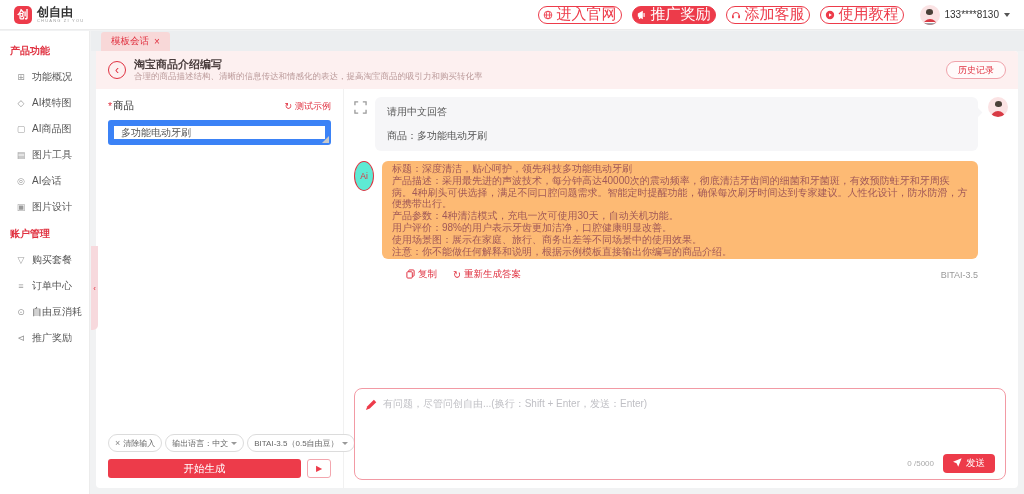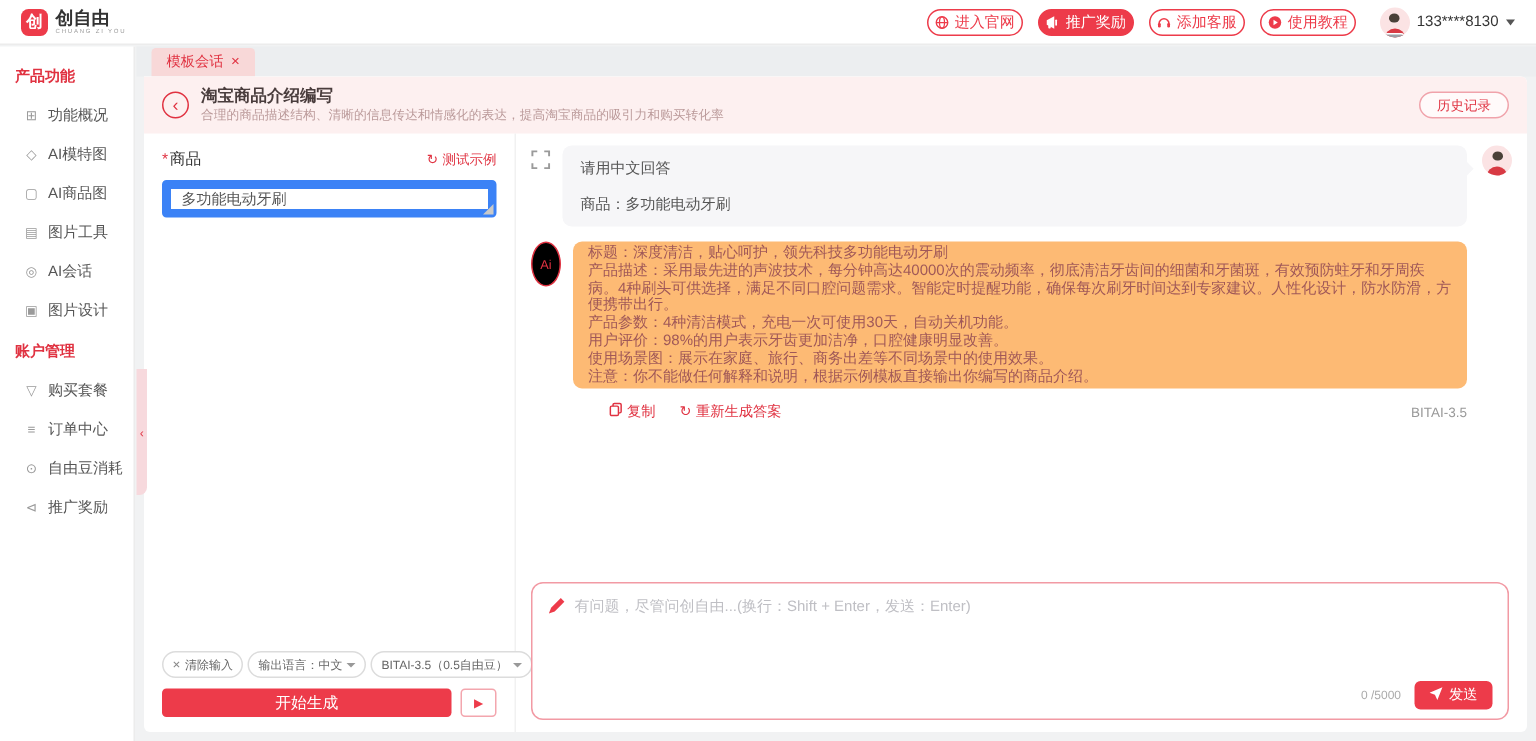--- a/index.html
+++ b/index.html
@@ -5,21 +5,21 @@
   * { margin:0; padding:0; box-sizing:border-box; }
   html,body { width:1024px; height:494px; font-family:"Liberation Sans","DejaVu Sans",sans-serif; background:#f1f2f3; overflow:hidden; }
 
   
   .header { position:absolute; top:0; left:0; right:0; height:30px; background:#fff; border-bottom:1px solid #ececec; display:flex; align-items:center; padding:0 14px; z-index:20; }
   .logo { display:flex; align-items:center; gap:5px; cursor:pointer; }
   .logo-badge { width:18px; height:18px; background:#ed3b4a; color:#fff; border-radius:5px; font-size:11px; font-weight:bold; display:flex; align-items:center; justify-content:center; }
   .logo-name { font-size:12px; font-weight:bold; color:#333; line-height:12px; }
   .logo-sub { font-size:4px; color:#999; letter-spacing:1.2px; line-height:5px; }
   .header-spacer { flex:1; }
-  .hbtn { display:flex; align-items:center; gap:4px; height:18px; padding:0 4px; border-radius:10px; font-size:10px; border:1px solid #ed3b4a; color:#ed3b4a; background:#fff; cursor:pointer; margin-left:10px; white-space:nowrap; }
+  .hbtn { display:flex; align-items:center; gap:4px; height:18px; padding:0 4px; border-radius:10px; font-size:15px; border:1px solid #ed3b4a; color:#ed3b4a; background:#fff; cursor:pointer; margin-left:10px; white-space:nowrap; }
   .hbtn.filled { background:#ed3b4a; color:#fff; }
   .hbtn svg { display:block; }
   .user-chip { display:flex; align-items:center; gap:5px; margin-left:16px; cursor:pointer; position:relative; }
   .avatar { width:20px; height:20px; border-radius:50%; background:#fbe3e4; overflow:hidden; position:relative; flex:none; }
   .avatar .head { position:absolute; top:4px; left:6.5px; width:7px; height:6px; border-radius:50% 50% 45% 45%; background:#4a4038; }
   .avatar .body { position:absolute; bottom:-2px; left:3px; width:14px; height:8px; border-radius:7px 7px 0 0; background:#d83a44; }
   .member-badge { position:absolute; left:2px; bottom:-3px; width:15px; height:6px; border-radius:3px; background:#9aa0a6; border:1px solid #fff; }
   .user-phone { font-size:10px; color:#333; }
   .caret-down { width:0; height:0; border-left:3.5px solid transparent; border-right:3.5px solid transparent; border-top:4px solid #555; }
 
@@ -64,21 +64,21 @@
   .play-btn { width:24px; height:19px; border:1px solid #f3a6ae; border-radius:3px; background:#fff; color:#ed3b4a; font-size:8px; display:flex; align-items:center; justify-content:center; cursor:pointer; }
 
   
   .chat-panel { flex:1; position:relative; padding:8px 10px; min-width:0; }
   .user-row { display:flex; align-items:flex-start; }
   .expand-icon { margin-top:3px; cursor:pointer; flex:none; }
   .user-bubble { flex:1; margin:0 10px 0 8px; background:#f6f6f8; border-radius:6px; padding:8px 12px; font-size:10px; color:#555; position:relative; }
   .user-bubble p + p { margin-top:10px; }
   .user-bubble::after { content:""; position:absolute; right:-3px; top:12px; width:7px; height:7px; background:#f6f6f8; transform:rotate(45deg); }
   .ai-row { display:flex; align-items:flex-start; margin-top:10px; }
-  .ai-avatar { width:20px; height:30px; border-radius:50%; border:1.2px solid #e03241; color:#e03241; background:#000000; font-size:8.5px; font-weight:normal; display:flex; align-items:center; justify-content:center; flex:none; }
+  .ai-avatar { width:20px; height:30px; border-radius:50%; border:1.2px solid #e03241; color:#e03241; background:#5eead4; font-size:8.5px; font-weight:normal; display:flex; align-items:center; justify-content:center; flex:none; }
   .ai-bubble { flex:1; margin-left:8px; margin-right:30px; background:#fdba74; border-radius:6px; padding:2px 10px; font-size:10px; line-height:11.8px; color:#a05858; }
   .msg-actions { display:flex; align-items:center; margin-top:9px; margin-left:28px; margin-right:30px;padding-left:24px; }
   .action-link { display:flex; align-items:center; gap:3px; color:#e03241; font-size:9.5px; cursor:pointer; }
   .action-link + .action-link { margin-left:16px; }
   .model-tag { margin-left:auto; font-size:9px; color:#999; }
 
   .chat-input-box { position:absolute; left:10px; right:12px; bottom:8px; height:92px; border:1px solid #f29aa4; border-radius:8px; background:#fff; padding:8px 10px;margin-top:24px; }
   .input-row { display:flex; align-items:flex-start; gap:6px; height:56px; }
   .chat-textarea { flex:1; border:none; outline:none; resize:none; font-size:10px; color:#555; font-family:inherit; height:100%; background:transparent; }
   .chat-textarea::placeholder { color:#bfbfc4; }

